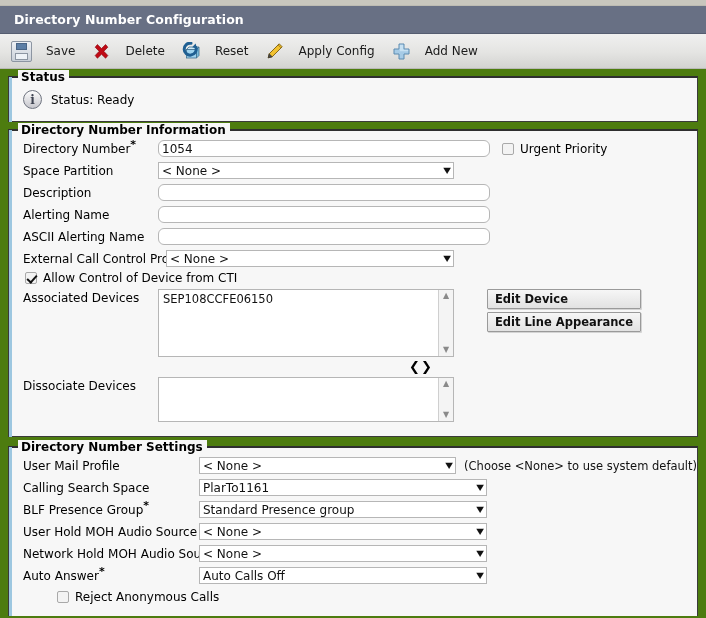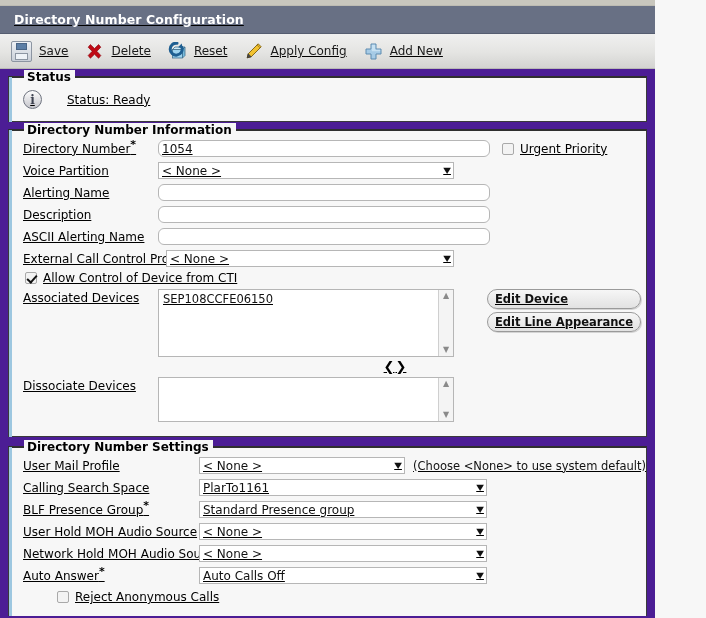--- a/index.html
+++ b/index.html
@@ -10,25 +10,24 @@
     width: 706px;
     height: 618px;
     background: #f7f7f7;
     font-family: "DejaVu Sans", "Liberation Sans", sans-serif;
     font-size: 12px;
     color: #000;
     overflow: hidden;
   }
   #app {
     position: relative;
-    width: 655px;
+    width: 706px;
     height: 618px;
-    background: #4c1d95;
-    box-sizing: border-box;
-    text-decoration: underline;
+    background: #4d7c0f;
+    box-sizing: border-box;
   }
 
   
   .topstrip {
     height: 5px;
     background: #c8c6bd;
     border-bottom: 1px solid #bdbbb2;
   }
   .titlebar {
     height: 27px;
@@ -58,21 +57,21 @@
     display: flex;
     align-items: center;
     height: 26px;
     padding: 0 7px 0 2px;
     margin-right: 8px;
     cursor: default;
   }
   .tbtn .lbl {
     font-size: 12px;
     color: #1b1b1b;
-    margin-left: 7px;
+    margin-left: 14px;
     white-space: nowrap;
   }
   .ico { width: 19px; height: 19px; flex: 0 0 19px; position: relative; }
 
   
   .ico-save { background: linear-gradient(to bottom,#eef1f5,#c9cfd8); border:1px solid #8c95a2; border-radius:2px; }
   .ico-save::before { content:""; position:absolute; left:4px; top:1px; width:11px; height:7px; background:#5d7fa6; border:1px solid #4a6586; box-sizing:border-box;}
   .ico-save::after { content:""; position:absolute; left:3px; bottom:1px; width:13px; height:7px; background:#eef2f7; border:1px solid #8c95a2; box-sizing:border-box;}
 
   
@@ -84,21 +83,21 @@
     position: relative;
     margin: 7px 8px 0 8px;
     border: 1px solid #3a3a3a;
     border-top: 2px solid #2f2f2f;
     background: #f7f7f7;
     box-sizing: border-box;
   }
   .legend {
     position: absolute;
     top: -8px;
-    left: 15px;
+    left: 9px;
     background: #f7f7f7;
     padding: 0 4px 0 3px;
     font-size: 12px;
     font-weight: bold;
     color: #000;
     white-space: nowrap;
   }
 
   
   .bluebar {
@@ -109,21 +108,21 @@
   }
 
   
   .status-body {
     padding: 12px 0 12px 14px;
     display: flex;
     align-items: center;
   }
   .info-ico { width:19px;height:19px;border-radius:50%;background:linear-gradient(to bottom,#fdfdfd,#c6c6cc);border:1px solid #6f7480; display:flex;align-items:center;justify-content:center;box-sizing:border-box;}
   .info-ico span{font-family:"DejaVu Serif","Liberation Serif",serif;font-weight:bold;font-size:12px;color:#3d4250;line-height:1;}
-  .status-txt { margin-left: 25px; font-size: 12px; }
+  .status-txt { margin-left: 9px; font-size: 12px; }
 
   
   .rows { padding: 8px 0 8px 0; }
   .row { display: flex; align-items: center; min-height: 19px; margin-bottom: 3px; }
   .lab {
     width: 149px;
     flex: 0 0 149px;
     padding-left: 14px;
     box-sizing: border-box;
     font-size: 12px;
@@ -202,21 +201,21 @@
   .sbar .ar { font-size:8px; color:#8a8a8a; line-height:1; padding:2px 0; }
 
   .movearrows { display:flex; justify-content:center; align-items:center; gap:1px; margin:2px 0 4px 0; padding-left:135px;}
   .movearrows .mv { font-size:13px; font-weight:bold; line-height:1; color:#000; }
 
   
   .sidebtns { margin-left: 33px; display:flex; flex-direction:column; gap:3px; }
   .btn {
     background: linear-gradient(to bottom,#f6f6f6,#e2e2e2);
     border: 1px solid #9a9a9a;
-    border-radius: 10px;
+    border-radius: 1px;
     font-size: 11.5px;
     font-weight: bold;
     color:#111;
     padding: 2px 7px;
     box-shadow: 1px 1px 0 rgba(0,0,0,.14);
     cursor: default;
     white-space: nowrap;
   }
 
   .note { font-size:11.5px; color:#111; margin-left:8px; white-space:nowrap; }
@@ -307,34 +306,34 @@
             <span>Directory Number</span><span class="req">*</span>
           </div>
           <div class="inp w330">1054</div>
           <div class="chkrow" style="padding-left:12px;margin:0;">
             <div class="chk"></div>
             <div class="chklbl">Urgent Priority</div>
           </div>
         </div>
 
         <div class="row">
-          <div class="lab">Voice Partition</div>
+          <div class="lab">Space Partition</div>
           <div class="sel w295">
             <span>&lt; None &gt;</span>
             <span class="caret">▼</span>
           </div>
         </div>
 
         <div class="row">
+          <div class="lab">Description</div>
+          <div class="inp w330"></div>
+        </div>
+
+        <div class="row">
           <div class="lab">Alerting Name</div>
-          <div class="inp w330"></div>
-        </div>
-
-        <div class="row">
-          <div class="lab">Description</div>
           <div class="inp w330"></div>
         </div>
 
         <div class="row">
           <div class="lab">ASCII Alerting Name</div>
           <div class="inp w330"></div>
         </div>
 
         <div class="row">
           <div class="lab" style="width:157px;flex:0 0 157px;">External Call Control Profile</div>

